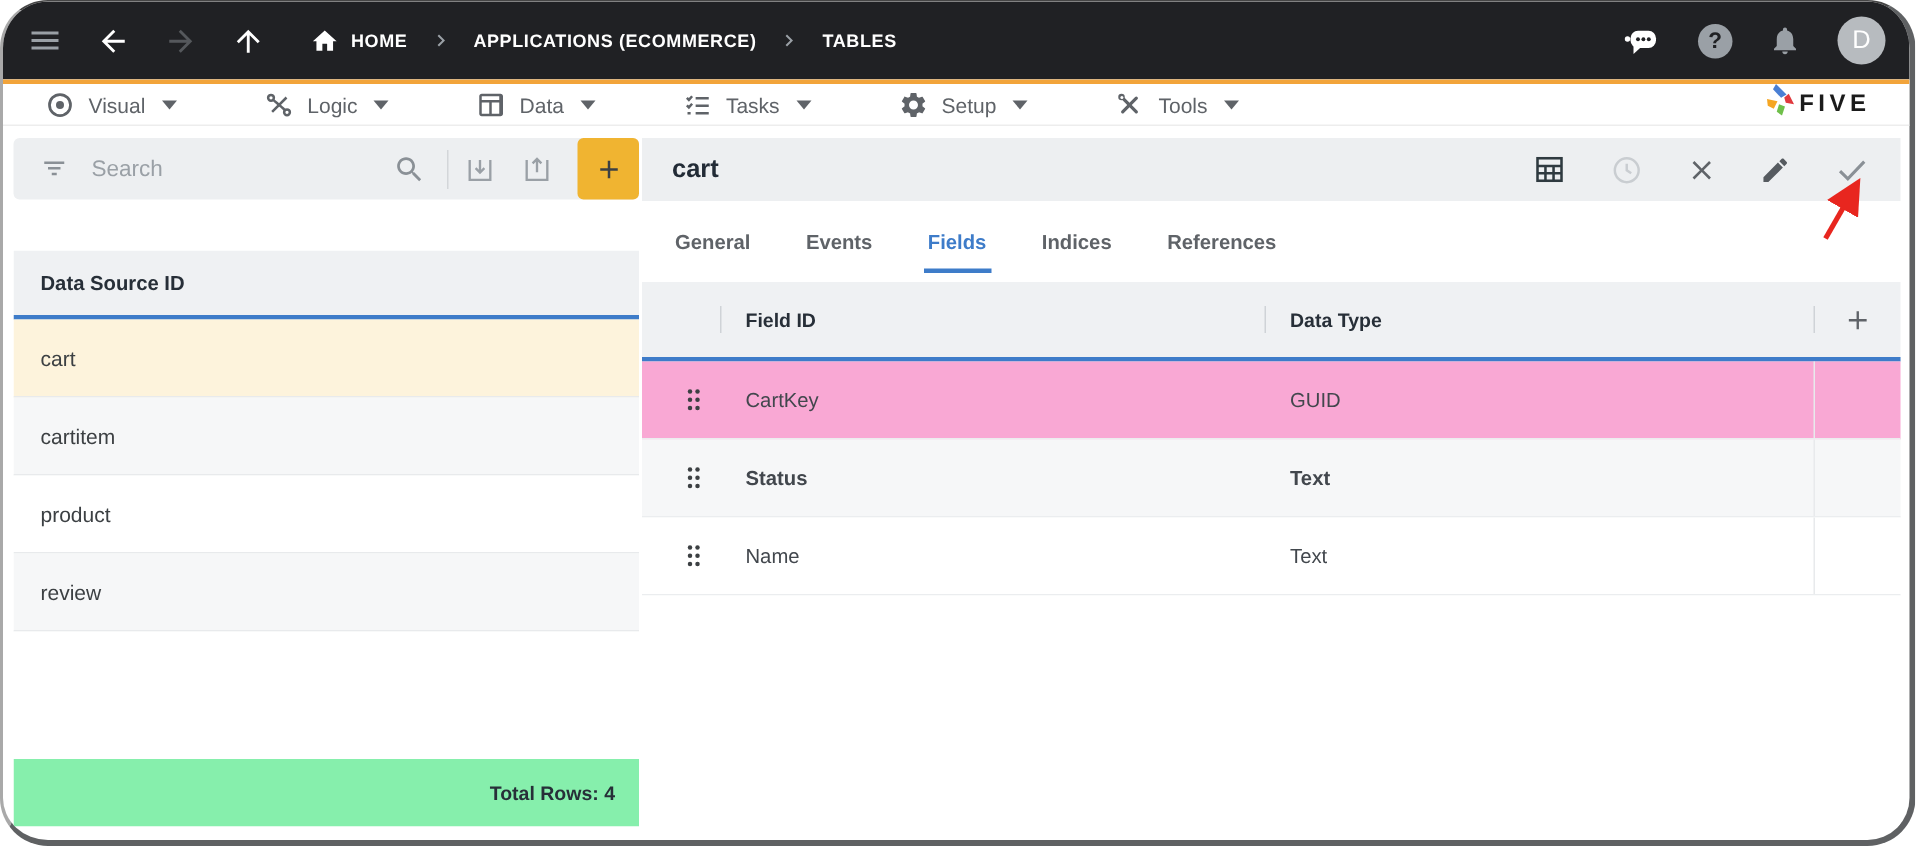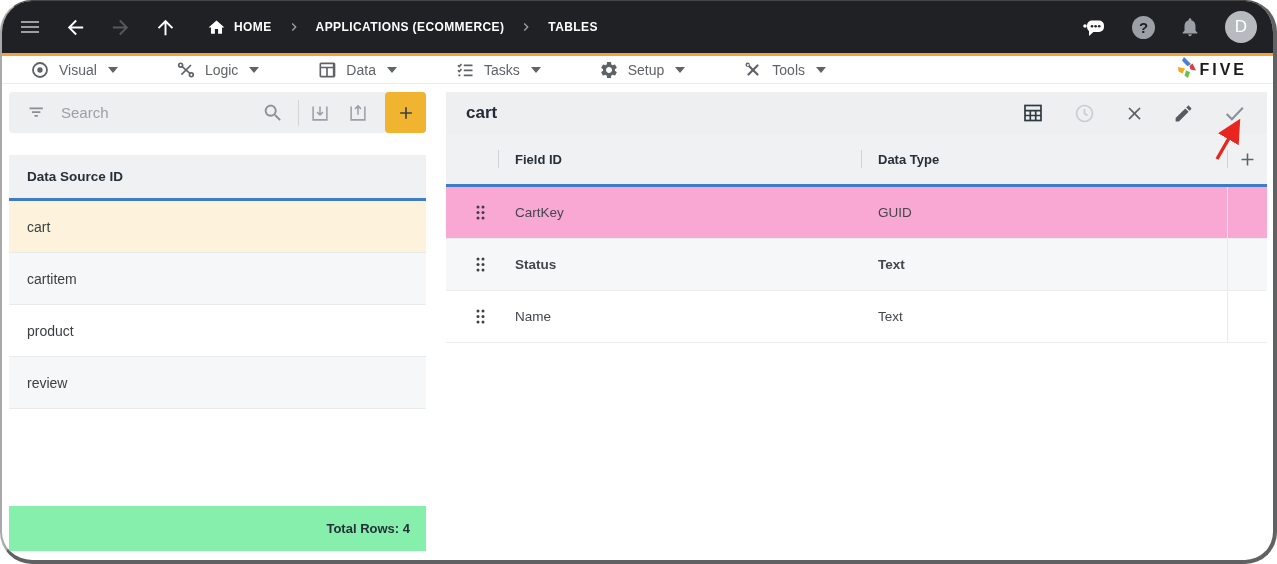--- a/index.html
+++ b/index.html
@@ -44,21 +44,21 @@
     display:flex; align-items:center; padding-left:28px; gap:58px;
     border-bottom:1px solid #ededed;
   }
   .menu-item { display:flex; align-items:center; gap:9px; color:#5f6368; font-size:14px; font-weight:500; cursor:pointer; }
   .menu-item .micon { display:flex; color:#5f6368; }
   .caret { width:0; height:0; border-left:5px solid transparent; border-right:5px solid transparent; border-top:6px solid #5f6368; margin-left:2px; }
   .brand { margin-left:auto; margin-right:26px; display:flex; align-items:center; gap:0; cursor:default;justify-content:flex-end; }
   .brand-text { font-size:16px; font-weight:700; letter-spacing:3px; color:#1b1b1b; }
 
   
-  .content { display:flex; gap:20px; padding:8px 6px 0 7px; height:467px; }
+  .content { display:flex; gap:2px; padding:8px 6px 0 7px; height:467px; }
 
   
   .left-panel { width:417px; display:flex; flex-direction:column; }
   .search-toolbar {
     height:41px; background:#edeff1; border-radius:4px; display:flex; align-items:center;
     padding-left:18px; flex:none;
   }
   .filter-ic { color:#8a9096; display:flex; margin-right:14px; }
   .search-input {
     flex:1; border:none; background:transparent; outline:none; font-size:15px;
@@ -66,21 +66,21 @@
   }
   .search-input::placeholder { color:#9aa0a6; }
   .search-ic { color:#8a9096; display:flex; margin-right:12px; cursor:pointer; }
   .tool-divider { width:1px; height:26px; background:#d3d6d9; margin:0 10px 0 2px; }
   .io-ic { color:#9aa0a6; display:flex; cursor:pointer; margin-right:16px; }
   .add-btn {
     width:41px; height:41px; margin-left:auto; border:none; border-radius:4px;
     background:#f0b431; color:#3c4043; display:flex; align-items:center; justify-content:center; cursor:pointer;
   }
 
-  .list-card { margin-top:22px; flex:1; display:flex; flex-direction:column; overflow:hidden; }
+  .list-card { margin-top:34px; flex:1; display:flex; flex-direction:column; overflow:hidden; }
   .list-header {
     height:46px; background:#eff1f3; display:flex; align-items:center; padding-left:18px;
     font-size:13.5px; font-weight:700; color:#272f38; border-bottom:3px solid #3e7cc9; flex:none;
   }
   .list-row {
     height:52px; display:flex; align-items:center; padding-left:18px; font-size:14px;
     color:#3c4043; border-bottom:1px solid #e8eaec; cursor:pointer; flex:none; background:#fff;
   }
   .list-row.stripe { background:#f6f7f8; }
   .list-row.selected { background:#fdf3dc; }
@@ -364,20 +364,27 @@
 
       <svg class="annot-arrow" viewBox="0 0 42 46">
         <defs>
           <marker id="ah" markerWidth="7" markerHeight="7" refX="4.5" refY="3.5" orient="auto">
             <path d="M0 0L7 3.5L0 7z" fill="#e8261f"></path>
           </marker>
         </defs>
         <line x1="8" y1="43" x2="27" y2="10" stroke="#e8261f" stroke-width="3.4" marker-end="url(#ah)"></line>
       </svg>
 
+      <div class="tabs">
+        <div class="tab">General</div>
+        <div class="tab">Events</div>
+        <div class="tab active">Fields</div>
+        <div class="tab">Indices</div>
+        <div class="tab">References</div>
+      </div>
 
       <div class="grid grid-header">
         <div class="gh-cell"></div>
         <div class="gh-cell vline">Field ID</div>
         <div class="gh-cell vline">Data Type</div>
         <div class="gh-plus vline">
           <svg width="19" height="19" viewBox="0 0 24 24" fill="currentColor">
               <path d="M11 4.5h2V11h6.5v2H13v6.5h-2V13H4.5v-2H11z"></path>
             </svg>
         </div>

